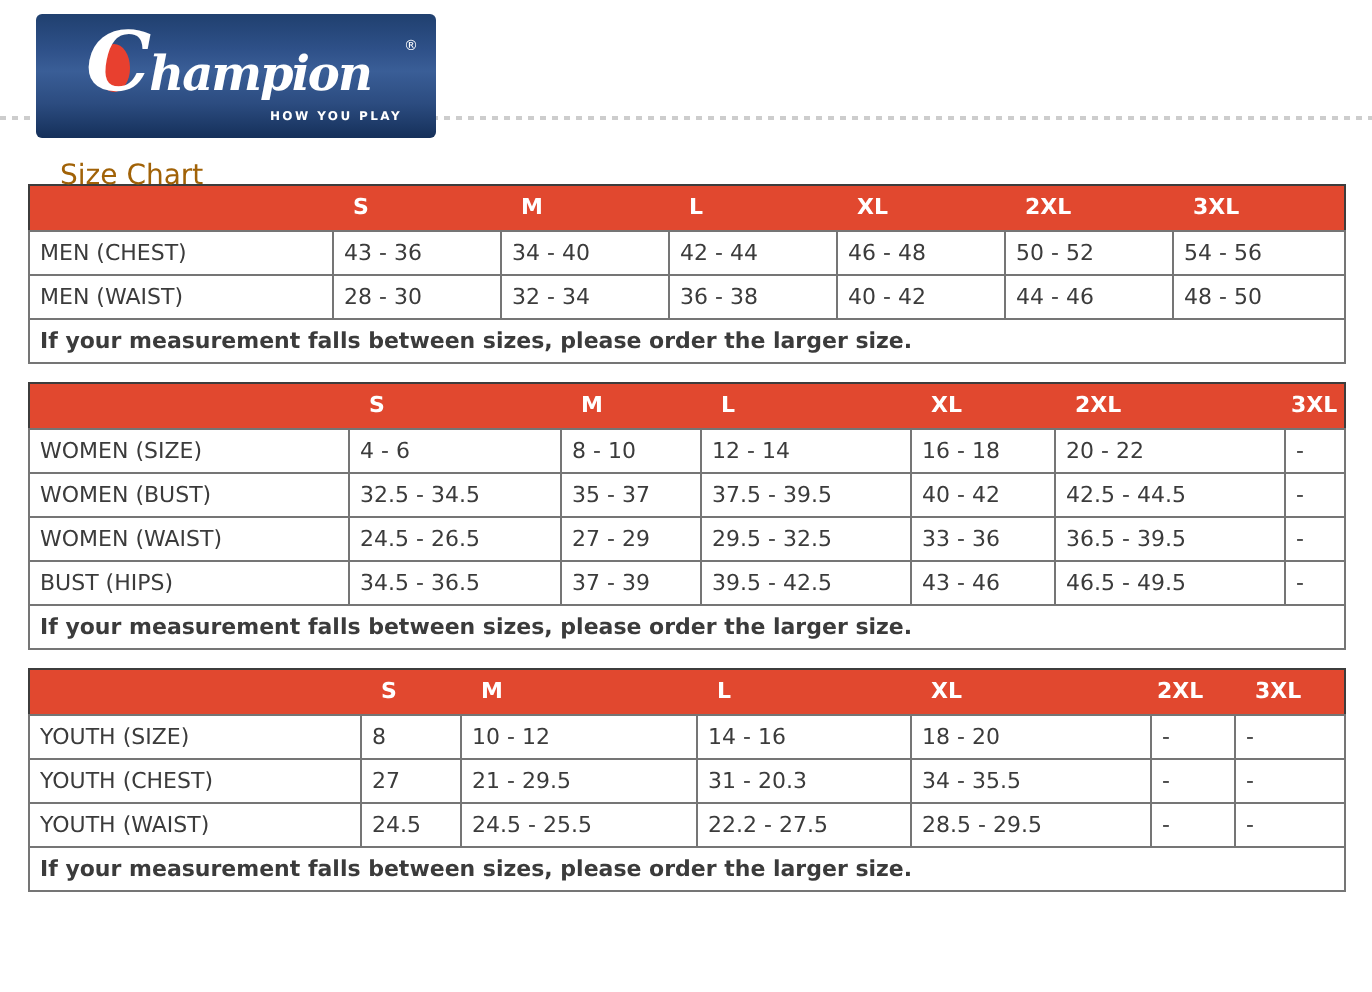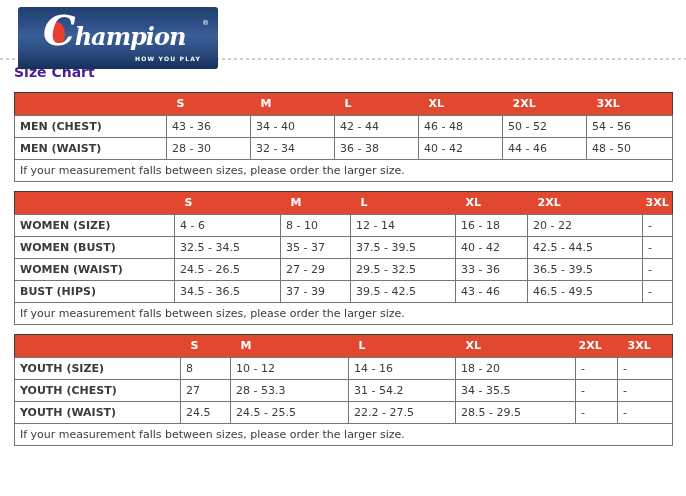--- a/index.html
+++ b/index.html
@@ -37,41 +37,41 @@
     font-family:"DejaVu Serif", serif;font-style:italic;font-weight:700;
     font-size:24px;line-height:42px;color:#ffffff;letter-spacing:-1px;white-space:nowrap;
   }
   .script::first-letter{font-size:41px;}
   .reg{position:absolute;right:9px;top:12px;z-index:2;color:#ffffff;font-size:7px;}
   .tagline{
     position:absolute;right:17px;bottom:7px;z-index:2;color:#ffffff;
     font-size:6px;font-weight:700;letter-spacing:1.2px;white-space:nowrap;
   }
   .page-title{
-    position:absolute;left:14px;top:64px;margin:0;
-    font-size:14px;font-weight:700;color:#4c1d95;letter-spacing:0;
+    position:absolute;left:14px;top:64px;margin:16px;
+    font-size:14px;font-weight:400;color:#a16207;letter-spacing:0;
   }
   
   table.sc{
     width:658px;margin:0 0 9px 14px;border-collapse:collapse;table-layout:fixed;
     border:1px solid var(--border-dark);
   }
   table.sc th{
     background:var(--header-red);color:var(--header-text);
     font-size:11px;font-weight:700;text-align:left;
     padding:4px 2px 4px 10px;line-height:14px;border:0;white-space:nowrap;
   }
   table.sc th.tight{padding-left:3px;}
   table.sc td{
     border:1px solid var(--border-light);
     font-size:11px;color:var(--text-dark);
     padding:3px 3px 3px 5px;line-height:15px;white-space:nowrap;overflow:hidden;
   }
-  table.sc td.lbl{font-weight:700;}
-  table.sc tr.note td{font-weight:400;border:1px solid var(--border-light);}
+  table.sc td.lbl{font-weight:400;}
+  table.sc tr.note td{font-weight:700;border:1px solid var(--border-light);}
 </style>
 </head>
 <body>
 
 <div class="header-zone">
   <div class="dotted-sep"></div>
   <div class="logo">
     <span class="c-red"></span>
     <span class="script">Champion</span>
     <span class="reg">®</span>
@@ -217,22 +217,22 @@
       <td>8</td>
       <td>10 - 12</td>
       <td>14 - 16</td>
       <td>18 - 20</td>
       <td>-</td>
       <td>-</td>
     </tr>
     <tr>
       <td class="lbl">YOUTH (CHEST)</td>
       <td>27</td>
-      <td>28 - 53.3</td>
-      <td>31 - 54.2</td>
+      <td>21 - 29.5</td>
+      <td>31 - 20.3</td>
       <td>34 - 35.5</td>
       <td>-</td>
       <td>-</td>
     </tr>
     <tr>
       <td class="lbl">YOUTH (WAIST)</td>
       <td>24.5</td>
       <td>24.5 - 25.5</td>
       <td>22.2 - 27.5</td>
       <td>28.5 - 29.5</td>

